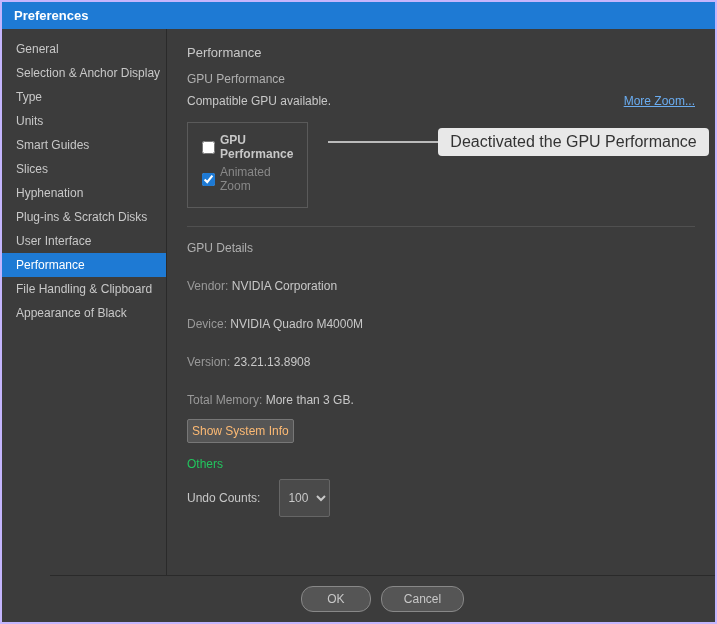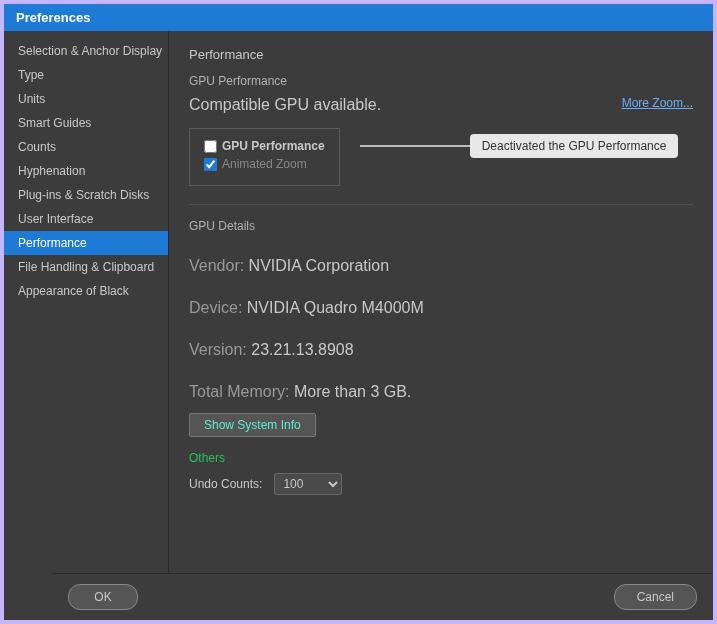--- a/index.html
+++ b/index.html
@@ -11,21 +11,21 @@
       align-items: center;
       justify-content: center;
       width: 717px;
       height: 624px;
       overflow: hidden;
     }
     .dialog {
       width: 717px;
       height: 624px;
       background: #3c3c3c;
-      border: 4px solid #c4b5fd;
+      border: 2px solid #c4b5fd;
       display: flex;
       flex-direction: column;
     }
     .title-bar {
       background: #1e7ad4;
       color: #fff;
       padding: 6px 12px;
       font-size: 13px;
       font-weight: bold;
       flex-shrink: 0;
@@ -73,21 +73,21 @@
     }
     .gpu-box {
       border: 1px solid #5a5a5a;
       background: #3c3c3c;
       padding: 10px 14px;
       margin-bottom: 4px;
       display: inline-block;
       position: relative;
     }
     .compatible-text {
-      font-size: 16px;
+      font-size: 12px;
       color: #c8c8c8;
       margin-bottom: 8px;
     }
     .more-info-link {
       color: #6aacf0;
       cursor: pointer;
       font-size: 12px;
       text-decoration: underline;
       margin-left: auto;
     }
@@ -117,65 +117,65 @@
     }
     .gpu-details-section {
       margin-bottom: 14px;
     }
     .details-title {
       color: #b0b0b0;
       font-size: 12px;
       margin-bottom: 4px;
     }
     .detail-row {
-      font-size: 16px;
+      font-size: 12px;
       color: #c8c8c8;
       margin-bottom: 4px;
       margin-top: 24px;
     }
     .detail-label {
       color: #999;
     }
     .btn-show-info {
       background: #555;
-      color: #5eead4;
+      color: #fdba74;
       border: 1px solid #777;
-      padding: 4px 14px;
+      padding: 4px 4px;
       font-size: 12px;
       cursor: pointer;
       margin-top: 8px;
       border-radius: 2px;
     }
     .others-section {
       margin-top: 10px;
     }
     .others-title {
       color: #22c55e;
       font-size: 12px;
       margin-bottom: 8px;
     }
     .undo-row {
       display: flex;
       align-items: center;
-      gap: 12px;
+      gap: 19px;
       font-size: 12px;
       color: #c8c8c8;
     }
     .undo-select {
       background: #4a4a4a;
       color: #c8c8c8;
       border: 1px solid #666;
-      padding: 2px 4px;
+      padding: 10px 4px;
       font-size: 12px;
       border-radius: 2px;
-      width: 68px;
+      width: 51px;
     }
     .dialog-footer {
       display: flex;
-      justify-content: space-between;
+      justify-content: center;
       padding: 10px 16px;
       background: #3c3c3c;
       border-top: 1px solid #2a2a2a;
       gap: 10px;
       flex-shrink: 0;
       margin-left: 48px;
     }
     .btn-footer {
       background: #555;
       color: #c8c8c8;
@@ -203,39 +203,40 @@
       height: 2px;
       background: #bbb;
       position: relative;
       flex-shrink: 0;
     }
     .callout-box {
       background: #e8e8e8;
       color: #333;
       padding: 5px 12px;
       border-radius: 4px;
-      font-size: 12px;
+      font-size: 16px;
       white-space: nowrap;
     }
   </style>
 </head>
 <body>
 
 <div class="dialog">
   <div class="title-bar">
     <span>Preferences</span>
   </div>
   <div class="dialog-body">
     <div class="sidebar">
 
+    <div class="sidebar-item">General</div>
         <div class="sidebar-item">Selection &amp; Anchor Display</div>
         <div class="sidebar-item">Type</div>
         <div class="sidebar-item">Units</div>
         <div class="sidebar-item">Smart Guides</div>
-        <div class="sidebar-item">Counts</div>
+        <div class="sidebar-item">Slices</div>
         <div class="sidebar-item">Hyphenation</div>
         <div class="sidebar-item">Plug-ins &amp; Scratch Disks</div>
         <div class="sidebar-item">User Interface</div>
         <div class="sidebar-item active">Performance</div>
         <div class="sidebar-item">File Handling &amp; Clipboard</div>
         <div class="sidebar-item">Appearance of Black</div>
       </div>
     <div class="main-content">
       <div class="section-title">Performance</div>
 

